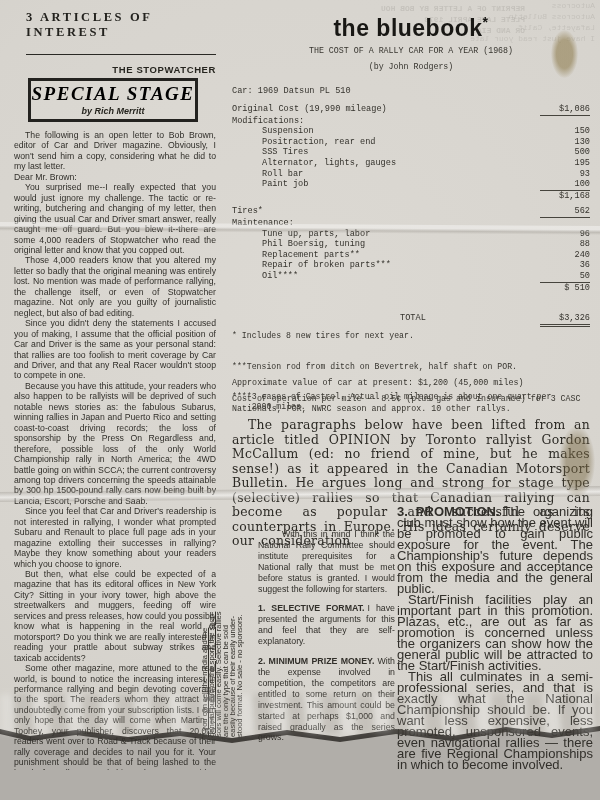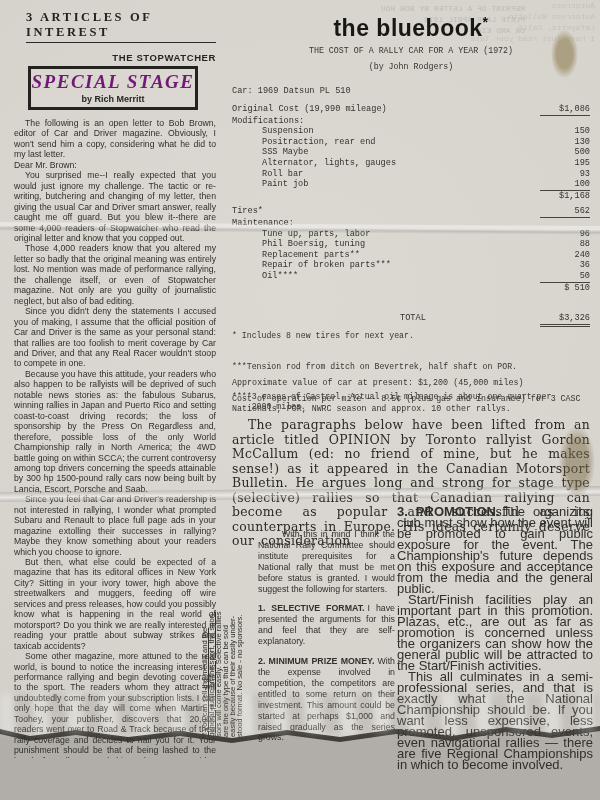--- a/index.html
+++ b/index.html
@@ -33,26 +33,26 @@
     background:radial-gradient(ellipse at center,#7a6a45 0 42%,rgba(122,106,69,0) 72%);}
   .bleed{position:absolute;transform:scaleX(-1);color:#5f5c55;opacity:.15;
     font-family:"Liberation Mono",monospace;font-size:8px;line-height:11px;filter:blur(.4px);white-space:nowrap;}
   .bleed-top{left:195px;top:3px;width:330px;font-weight:bold;}
   .bleed-right{left:445px;top:0px;width:150px;}
 
   
   .left-col{position:absolute;left:14px;top:10px;width:202px;}
   .page-header{font-family:"Liberation Serif",serif;font-size:12.5px;font-weight:bold;
     letter-spacing:2.6px;color:#23221e;display:inline-block;border-bottom:1.5px solid #2a2925;
-    padding-bottom:2px;margin-left:12px;}
+    padding-bottom:14px;margin-left:12px;}
   .masthead{margin-top:9px;text-align:right;font-size:9.5px;font-weight:bold;letter-spacing:.6px;color:#26251f;}
   .title-box{margin:3px auto 0 14px;width:164px;border:3px solid #23221f;text-align:center;padding:2px 0 3px;background:rgba(255,255,255,.06);}
   .title-box .big{font-family:"Liberation Serif",serif;font-style:italic;font-weight:bold;
-    font-size:19px;letter-spacing:1.5px;color:#701a75;}
-  .title-box .by{font-size:9px;font-weight:bold;margin-top:1px;color:#26251f;}
+    font-size:19px;letter-spacing:1.5px;color:#000000;}
+  .title-box .by{font-size:9px;font-weight:bold;margin-top:1px;color:#26251f;font-style:italic;}
   .letter{margin-top:8px;height:640px;overflow:hidden;font-size:8.7px;line-height:10.45px;
     text-align:justify;color:#312f2a;}
   .letter p{margin:0;text-indent:11px;}
   .letter p.noindent{text-indent:0;}
 
   
   .right-block{position:absolute;left:232px;top:14px;width:358px;}
   .rb{position:absolute;left:0;right:0;}
   .bb-head{top:0;text-align:center;}
   .bb-title{font-size:23px;font-weight:bold;letter-spacing:.5px;color:#181714;}
@@ -129,21 +129,21 @@
     <p>Because you have this attitude, your readers who also happen to be rallyists will be deprived of such notable news stories as: the fabulous Subarus, winning rallies in Japan and Puerto Rico and setting coast-to-coast driving records; the loss of sponsorship by the Press On Regardless and, therefore, possible loss of the only World Championship rally in North America; the 4WD battle going on within SCCA; the current controversy among top drivers concerning the speeds attainable by 300 hp 1500-pound rally cars now being built by Lancia, Escort, Porsche and Saab.</p>
     <p>Since you feel that Car and Driver's readership is not interested in rallying, I wonder what prompted Subaru and Renault to place full page ads in your magazine extolling their successes in rallying? Maybe they know something about your readers which you choose to ignore.</p>
     <p>But then, what else could be expected of a magazine that has its editoral offices in New York City? Sitting in your ivory tower, high above the streetwalkers and muggers, feeding off wire services and press releases, how could you possibly know what is happening in the real world of motorsport? Do you think we are really interested in reading your prattle about subway strikes and taxicab accidents?</p>
     <p>Some other magazine, more attuned to the real world, is bound to notice the increasing interest in performance rallying and begin devoting coverage to the sport. The readers whom they attract will undoubtedly come from your subscription lists. I can only hope that the day will come when Martin T. Toohey, your publisher, discovers that 20,000 readers went over to Road &amp; Track because of their rally coverage and decides to nail you for it. Your punishment should be that of being lashed to the hood of a rally car and driven down Tower Ridge Fire Trail at rally speed. I'll drive.</p>
   </div>
 </div>
 
 <div class="right-block">
   <div class="rb bb-head">
     <div class="bb-title"><span>the bluebook</span><sup>*</sup></div>
-    <div class="mono bb-sub">THE COST OF A RALLY CAR FOR A YEAR (1972)</div>
+    <div class="mono bb-sub">THE COST OF A RALLY CAR FOR A YEAR (1968)</div>
     <div class="mono bb-by">(by John Rodgers)</div>
   </div>
   <div class="rb bb-car mono">Car:  1969 Datsun PL 510</div>
 
   <div class="rb bb-table">
     <div class="row">
         <span class="lbl">Original Cost (19,990 mileage)</span>
         <span class="val u">$1,086</span>
       </div>
     <div class="row">
@@ -152,21 +152,21 @@
       </div>
     <div class="row sub">
         <span class="lbl">Suspension</span>
         <span class="val">150</span>
       </div>
     <div class="row sub">
         <span class="lbl">Positraction, rear end</span>
         <span class="val">130</span>
       </div>
     <div class="row sub">
-        <span class="lbl">SSS Maybe</span>
+        <span class="lbl">SSS Tires</span>
         <span class="val">500</span>
       </div>
     <div class="row sub">
         <span class="lbl">Alternator, lights, gauges</span>
         <span class="val">195</span>
       </div>
     <div class="row sub">
         <span class="lbl">Roll bar</span>
         <span class="val">93</span>
       </div>

